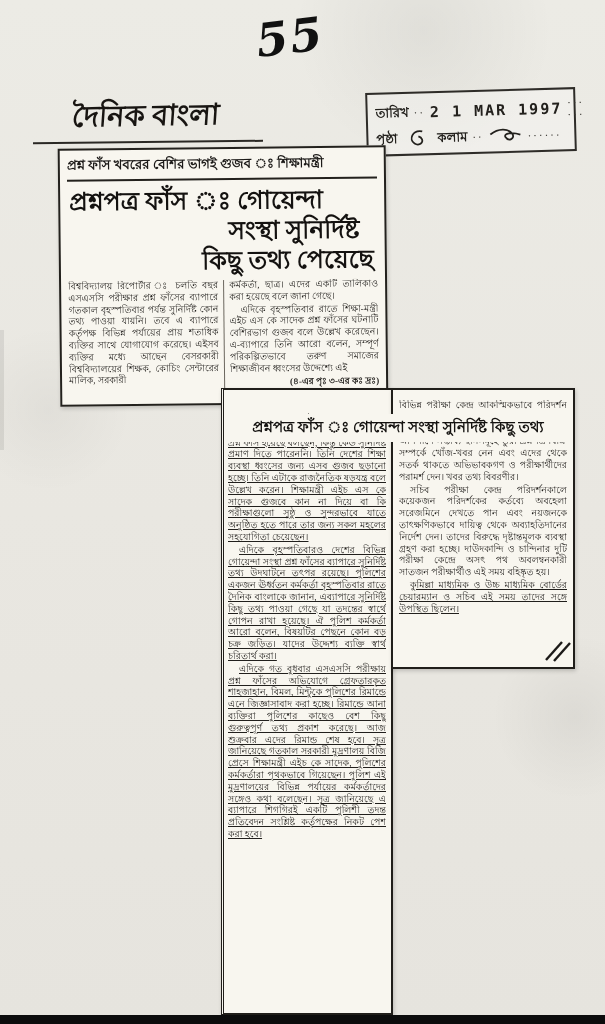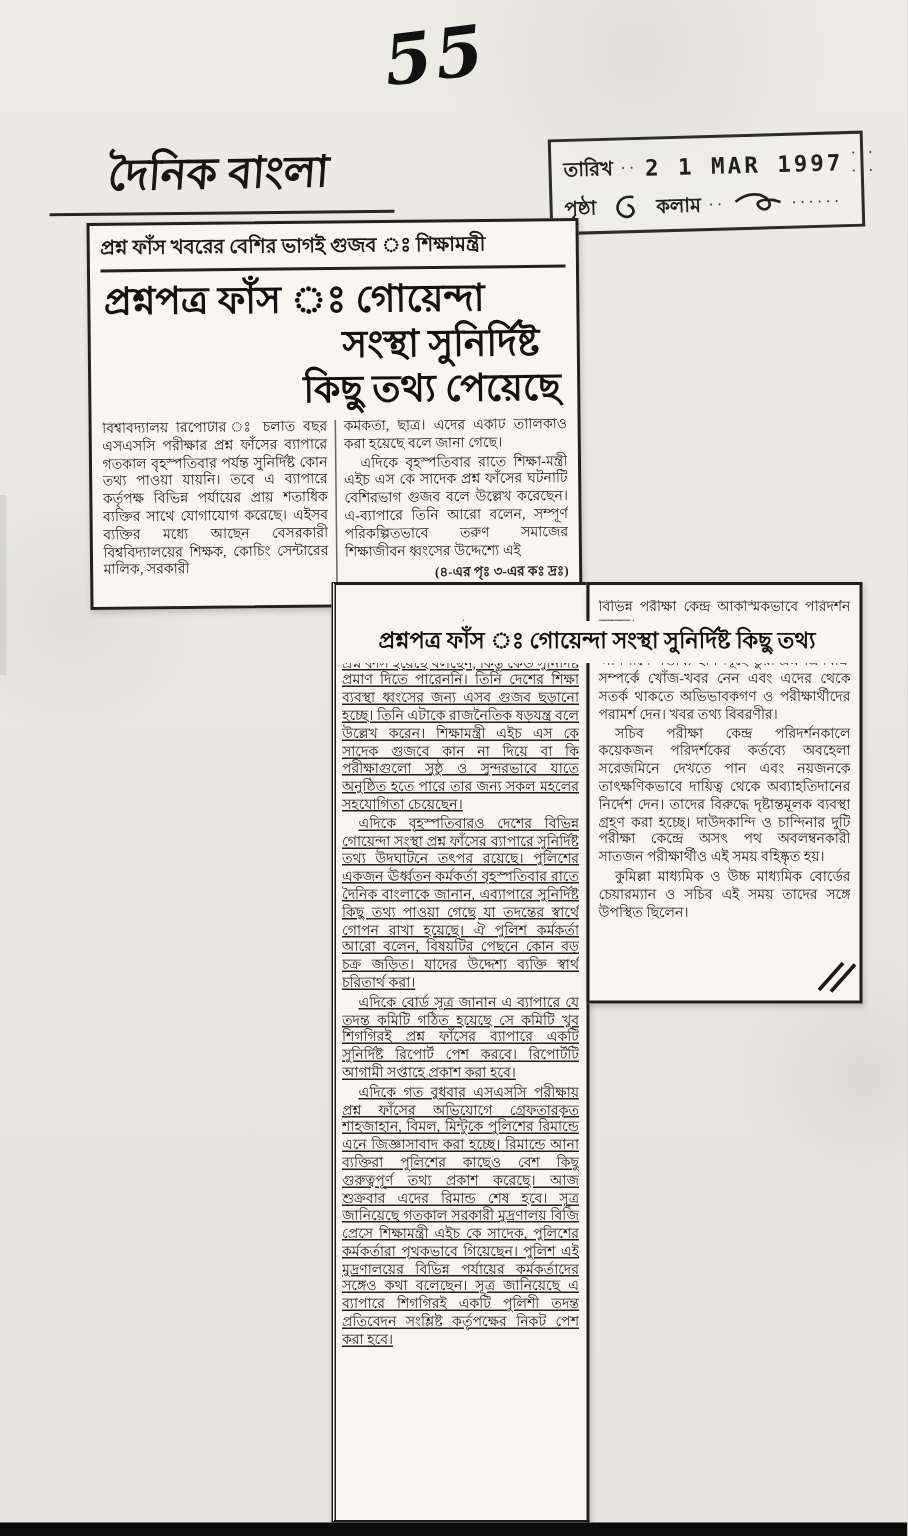--- a/index.html
+++ b/index.html
@@ -72,21 +72,21 @@
     box-sizing:border-box;
   }
   .clip2-headline{
     left:227px;top:391px;width:342px;background:#f8f6ef;z-index:3;
     font-size:15px;font-weight:bold;text-align:center;padding:1px 0 2px 0;color:#141210;
     white-space:nowrap;overflow:hidden;margin-top:23px;
   }
   .clip2-leftcol{left:228px;top:413px;width:158px;height:597px;overflow:hidden;z-index:2;text-decoration:underline;}
   .clip2-rightcol{left:399px;top:400px;width:168px;height:247px;overflow:hidden;z-index:2;}
   .continued-note{text-align:center;font-size:8.8px;margin:0 0 1px 0;}
-  .underline-end{}
+  .underline-end{text-decoration:underline;}
   .bottom-bar{left:0;top:1015px;width:605px;height:9px;background:#0c0c0c;}
   .smudge{left:0;top:330px;width:4px;height:120px;background:rgba(0,0,0,0.08);}
 </style>
 </head>
 <body>
 
 <div class="page">
 
   <div class="abs hand-number">55</div>
 
@@ -136,21 +136,20 @@
 
   <div class="abs clip2-left clip-bg"></div>
   <div class="abs clip2-right clip-bg"></div>
 
   <div class="abs clip2-headline">প্রশ্নপত্র ফাঁস ঃ গোয়েন্দা সংস্থা সুনির্দিষ্ট কিছু তথ্য</div>
 
   <div class="abs clip2-leftcol body-text">
     <p class="continued-note">(প্রথম পৃষ্ঠার পর)</p>
     <p>স্যাবোটাজ করা হয়েছে। তিনি বলেন, সবাই প্রশ্ন ফাঁস হয়েছে বলছেন, কিন্তু কেউ সুনির্দিষ্ট প্রমাণ দিতে পারেননি। তিনি দেশের শিক্ষা ব্যবস্থা ধ্বংসের জন্য এসব গুজব ছড়ানো হচ্ছে। তিনি এটাকে রাজনৈতিক ষড়যন্ত্র বলে উল্লেখ করেন। শিক্ষামন্ত্রী এইচ এস কে সাদেক গুজবে কান না দিয়ে বা কি পরীক্ষাগুলো সুষ্ঠু ও সুন্দরভাবে যাতে অনুষ্ঠিত হতে পারে তার জন্য সকল মহলের সহযোগিতা চেয়েছেন।</p>
     <p class="indent">এদিকে বৃহস্পতিবারও দেশের বিভিন্ন গোয়েন্দা সংস্থা প্রশ্ন ফাঁসের ব্যাপারে সুনির্দিষ্ট তথ্য উদঘাটনে তৎপর রয়েছে। পুলিশের একজন ঊর্ধ্বতন কর্মকর্তা বৃহস্পতিবার রাতে দৈনিক বাংলাকে জানান, এব্যাপারে সুনির্দিষ্ট কিছু তথ্য পাওয়া গেছে যা তদন্তের স্বার্থে গোপন রাখা হয়েছে। ঐ পুলিশ কর্মকর্তা আরো বলেন, বিষয়টির পেছনে কোন বড় চক্র জড়িত। যাদের উদ্দেশ্য ব্যক্তি স্বার্থ চরিতার্থ করা।</p>
-    <p class="indent">এদিকে বোর্ড সূত্র জানান এ ব্যাপারে যে তদন্ত কমিটি গঠিত হয়েছে সে কমিটি খুব শিগগিরই প্রশ্ন ফাঁসের ব্যাপারে একটি সুনির্দিষ্ট রিপোর্ট পেশ করবে। রিপোর্টটি আগামী সপ্তাহে প্রকাশ করা হবে।</p>
     <p class="indent">এদিকে গত বুধবার এসএসসি পরীক্ষায় প্রশ্ন ফাঁসের অভিযোগে গ্রেফতারকৃত শাহজাহান, বিমল, মিন্টুকে পুলিশের রিমান্ডে এনে জিজ্ঞাসাবাদ করা হচ্ছে। রিমান্ডে আনা ব্যক্তিরা পুলিশের কাছেও বেশ কিছু গুরুত্বপূর্ণ তথ্য প্রকাশ করেছে। আজ শুক্রবার এদের রিমান্ড শেষ হবে। সূত্র জানিয়েছে গতকাল সরকারী মুদ্রণালয় বিজি প্রেসে শিক্ষামন্ত্রী এইচ কে সাদেক, পুলিশের কর্মকর্তারা পৃথকভাবে গিয়েছেন। পুলিশ এই মুদ্রণালয়ের বিভিন্ন পর্যায়ের কর্মকর্তাদের সঙ্গেও কথা বলেছেন। সূত্র জানিয়েছে এ ব্যাপারে শিগগিরই একটি পুলিশী তদন্ত প্রতিবেদন সংশ্লিষ্ট কর্তৃপক্ষের নিকট পেশ করা হবে।</p>
 
   </div>
 
   <div class="abs clip2-rightcol body-text">
     <p>বিভিন্ন পরীক্ষা কেন্দ্র আকস্মিকভাবে পরিদর্শন করেন।</p>
     <p class="indent">শিক্ষা সচিব এই সময় পরীক্ষা কেন্দ্রের আশপাশে সম্ভাব্য স্থানসমূহে ভুয়া প্রশ্নপত্র বিক্রি সম্পর্কে খোঁজ-খবর নেন এবং এদের থেকে সতর্ক থাকতে অভিভাবকগণ ও পরীক্ষার্থীদের পরামর্শ দেন। খবর তথ্য বিবরণীর।</p>
     <p class="indent">সচিব পরীক্ষা কেন্দ্র পরিদর্শনকালে কয়েকজন পরিদর্শকের কর্তব্যে অবহেলা সরেজমিনে দেখতে পান এবং নয়জনকে তাৎক্ষণিকভাবে দায়িত্ব থেকে অব্যাহতিদানের নির্দেশ দেন। তাদের বিরুদ্ধে দৃষ্টান্তমূলক ব্যবস্থা গ্রহণ করা হচ্ছে। দাউদকান্দি ও চান্দিনার দুটি পরীক্ষা কেন্দ্রে অসৎ পথ অবলম্বনকারী সাতজন পরীক্ষার্থীও এই সময় বহিষ্কৃত হয়।</p>
     <p class="indent underline-end">কুমিল্লা মাধ্যমিক ও উচ্চ মাধ্যমিক বোর্ডের চেয়ারম্যান ও সচিব এই সময় তাদের সঙ্গে উপস্থিত ছিলেন।</p>
   </div>

